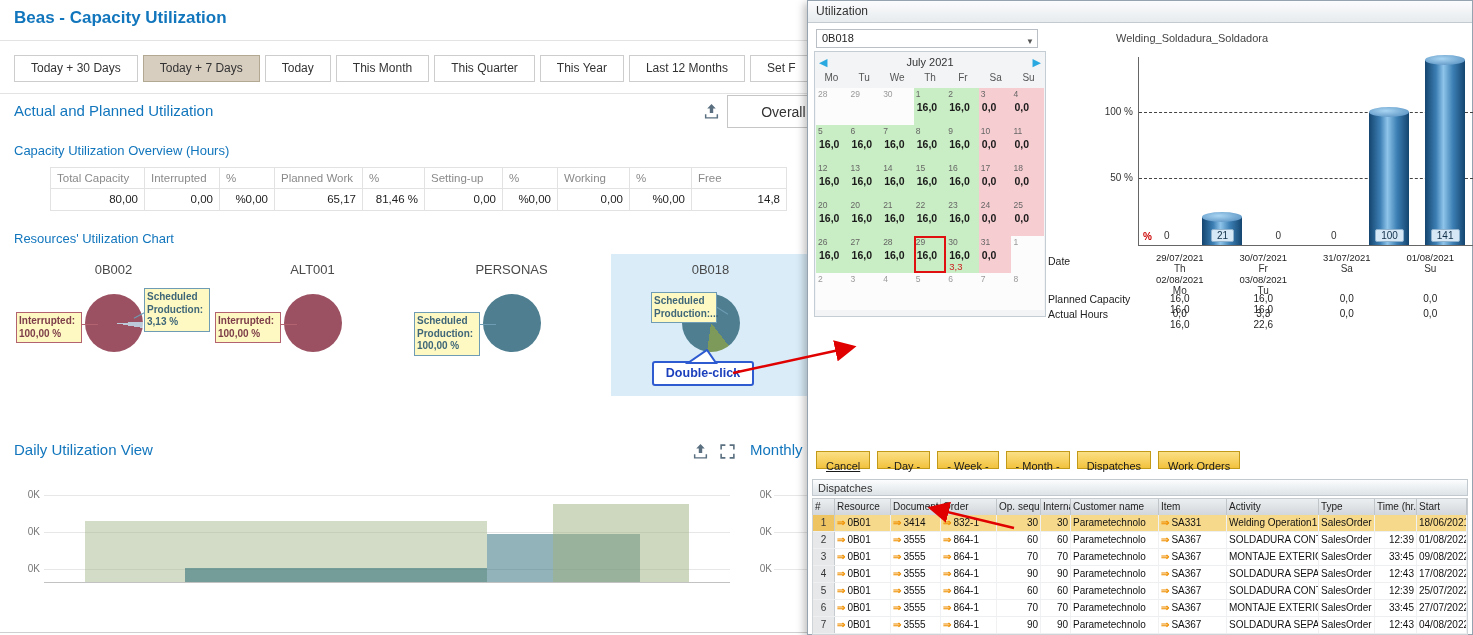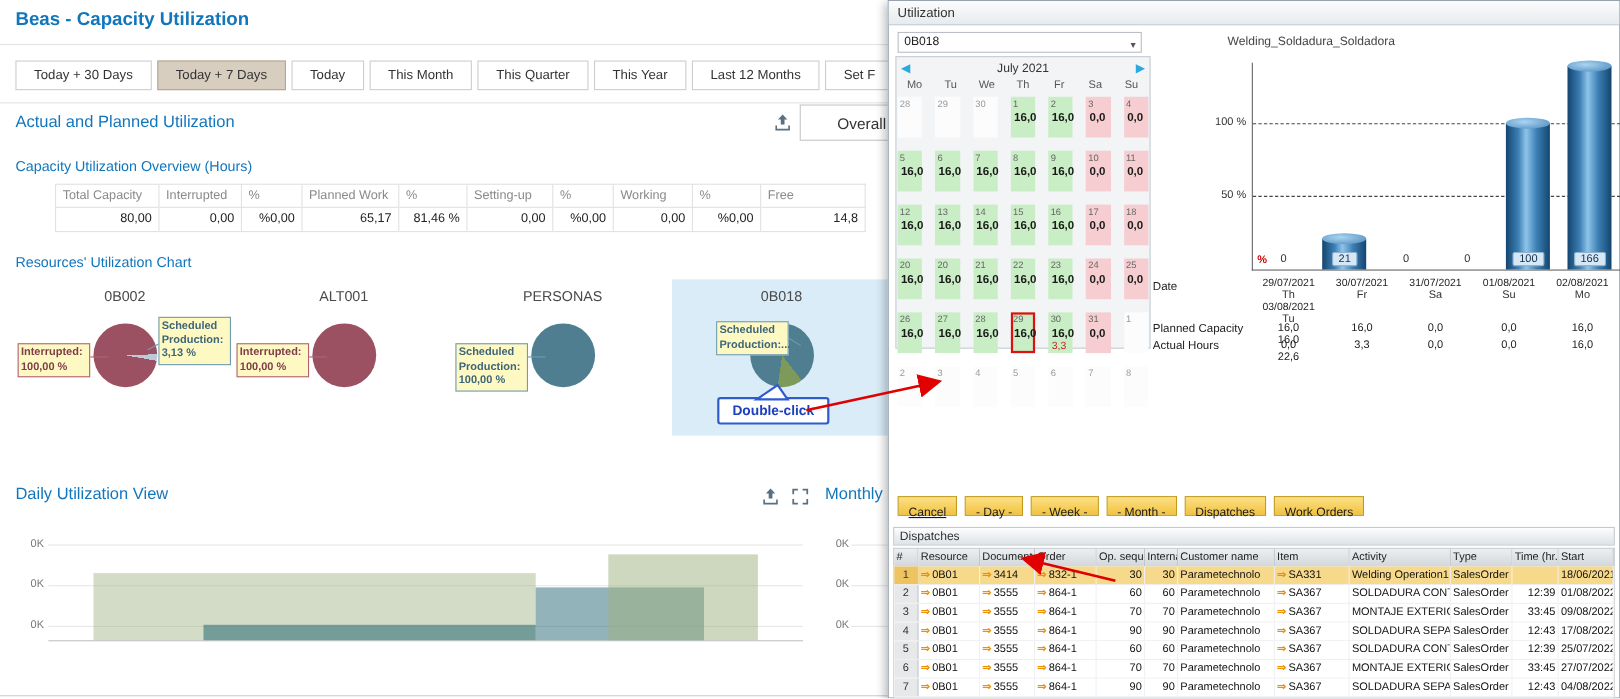--- a/index.html
+++ b/index.html
@@ -92,21 +92,21 @@
   .combo{left:8px;top:6px;width:222px;height:19px;border:1px solid #b9bfc4;background:#fff;
          font-size:11px;line-height:17px;padding-left:5px;color:#222;box-sizing:border-box;cursor:pointer;}
   .combo .arr{position:absolute;right:3px;top:3px;font-size:8px;color:#555;}
   .wchart-title{left:308px;top:9px;font-size:11px;color:#444;}
 
   .calendar{left:6px;top:28px;width:232px;height:266px;background:#f2f4f6;border:1px solid #c5cdd4;box-sizing:border-box;}
   .cal-head{position:relative;height:20px;text-align:center;font-size:11px;color:#333;line-height:20px;}
   .cal-nav{position:absolute;top:0;color:#2aa9e1;font-size:11px;cursor:pointer;line-height:20px;}
   .cal-prev{left:4px;} .cal-next{right:4px;}
   .cal-dows{display:grid;grid-template-columns:repeat(7,1fr);font-size:10px;color:#555;text-align:center;height:15px;}
-  .cal-cells{display:grid;grid-template-columns:repeat(7,1fr);grid-auto-rows:37px;gap:12px;padding:1px;}
+  .cal-cells{display:grid;grid-template-columns:repeat(7,1fr);grid-auto-rows:37px;gap:0;padding:1px;}
   .cal-cell{position:relative;background:#fdfdfd;cursor:pointer;}
   .cal-cell.work{background:#c9edc4;}
   .cal-cell.off{background:#f6cdd1;}
   .cal-cell.out{background:#fcfcfc;}
   .cal-cell.selected{outline:2px solid #e01010;outline-offset:-2px;}
   .cal-day{position:absolute;top:1px;left:2px;font-size:8.5px;color:#666;}
   .cal-cell.out .cal-day{color:#999;}
   .cal-val{position:absolute;top:13px;left:3px;font-size:10.5px;font-weight:700;color:#1a1a1a;}
   .cal-extra{position:absolute;top:25px;left:3px;font-size:9.5px;color:#cc2222;}
 
@@ -124,21 +124,21 @@
   .bar.has-bar::before{content:"";position:absolute;top:-5px;left:0;width:100%;height:10px;border-radius:50%;
        background:radial-gradient(ellipse at 42% 38%,#a9d5f2,#4c87ba);box-sizing:border-box;}
   .val-row{position:absolute;left:0;bottom:2px;width:100%;display:grid;grid-template-columns:repeat(6,1fr);z-index:3;}
   .val-cell{text-align:center;}
   .val{font-size:10px;color:#333;display:inline-block;}
   .val.boxed{background:#d6e7f5;border:1px solid #8fb3cf;border-radius:2px;padding:0 5px;color:#11304a;}
   .pct-label{position:absolute;left:4px;bottom:3px;font-size:10px;font-weight:700;color:#cc0000;z-index:3;}
 
   .rlabel{position:absolute;left:240px;width:88px;overflow:hidden;white-space:nowrap;font-size:10.5px;color:#222;}
   .rl-date{top:232px;} .rl-plan{top:270px;} .rl-act{top:285px;}
-  .cgrid{position:absolute;left:330px;width:334px;display:grid;grid-template-columns:repeat(5,1fr);text-align:center;}
+  .cgrid{position:absolute;left:330px;width:334px;display:grid;grid-template-columns:repeat(4,1fr);text-align:center;}
   .dates-row{top:229px;} .dates-row .dt{font-size:9.5px;color:#222;} .dates-row .dw{font-size:10px;color:#333;}
   .plan-row{top:270px;font-size:10px;color:#222;} .act-row{top:285px;font-size:10px;color:#222;}
 
   .actions{left:8px;top:428px;display:flex;gap:7px;}
   .abtn{height:18px;line-height:16px;padding:6px 9px;font-size:11px;color:#1a1a1a;cursor:pointer;
         background:linear-gradient(#fbe086,#f2c23e);border:1px solid #c29a18;box-sizing:border-box;white-space:nowrap;}
   .abtn.u{text-decoration:underline;}
 
   .disp{left:4px;top:456px;width:656px;}
   .disp-title{height:17px;background:linear-gradient(#fcfdfe,#dde3e7);border:1px solid #c2c9cf;
@@ -677,21 +677,21 @@
 
             <div class="val-cell">
               <span class="val">0</span>
             </div>
 
             <div class="val-cell">
               <span class="val boxed">100</span>
             </div>
 
             <div class="val-cell">
-              <span class="val boxed">166</span>
+              <span class="val boxed">141</span>
             </div>
           </div>
       </div>
 
       <span class="abs rlabel rl-date">Date</span>
       <div class="abs cgrid dates-row">
 
           <div>
             <div class="dt">29/07/2021</div>
             <div class="dw">Th</div>

